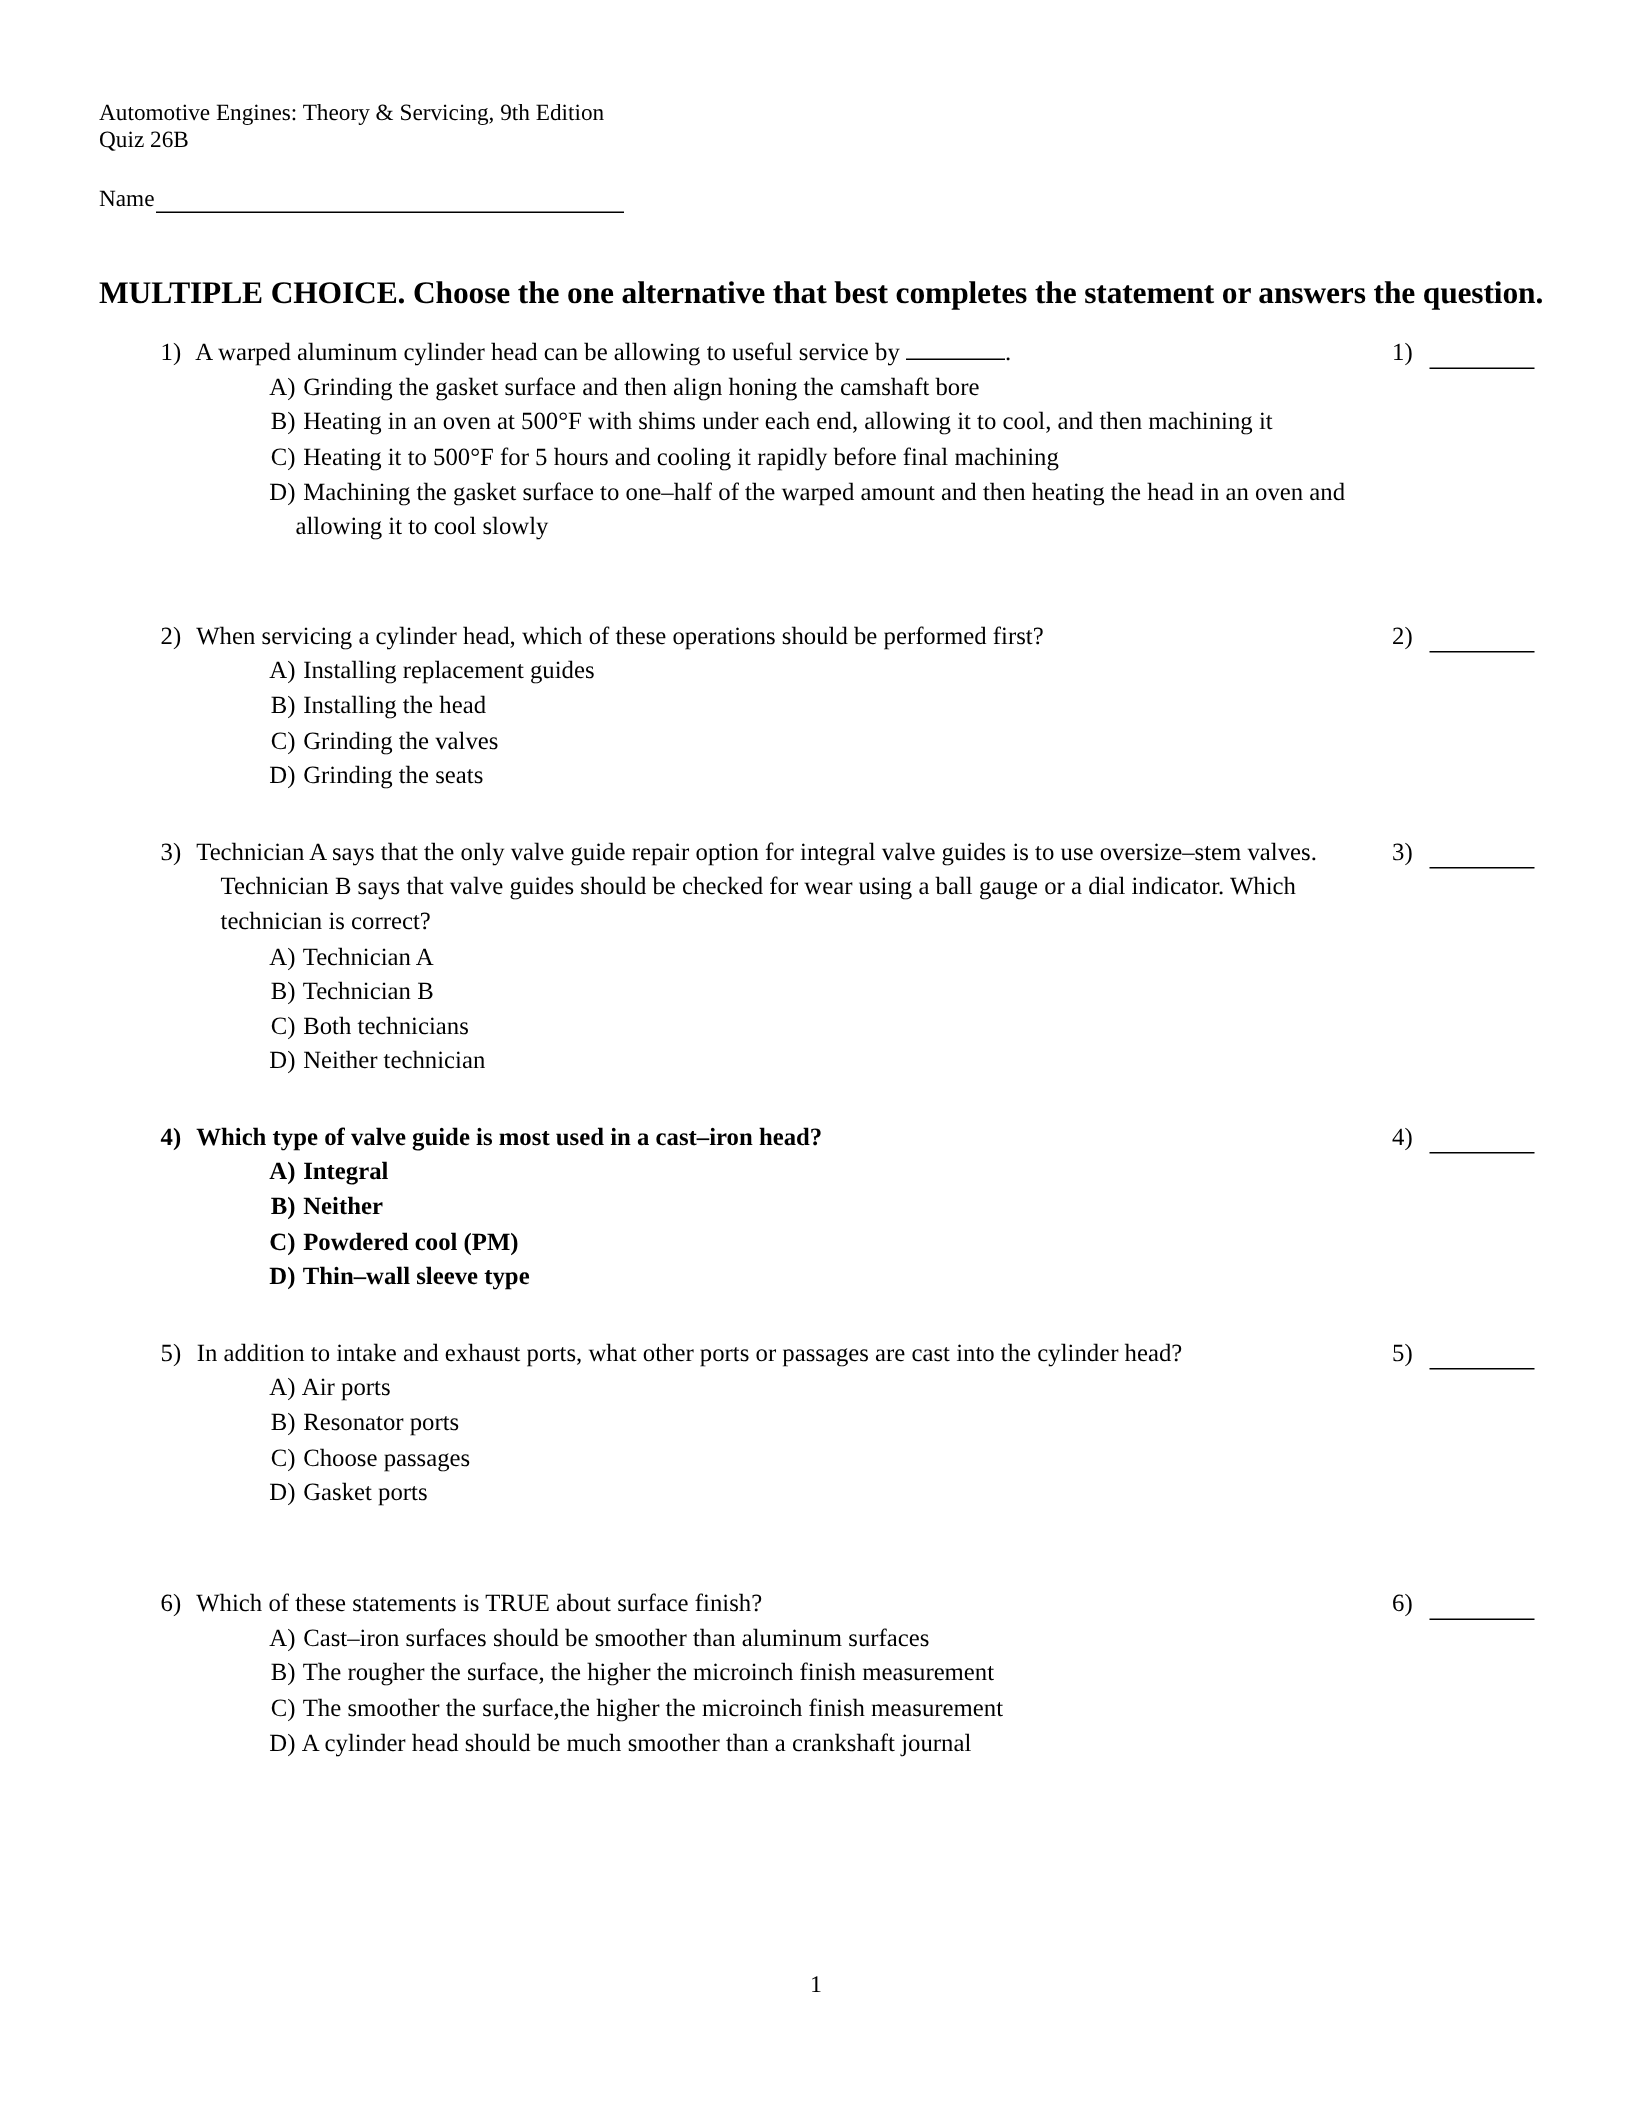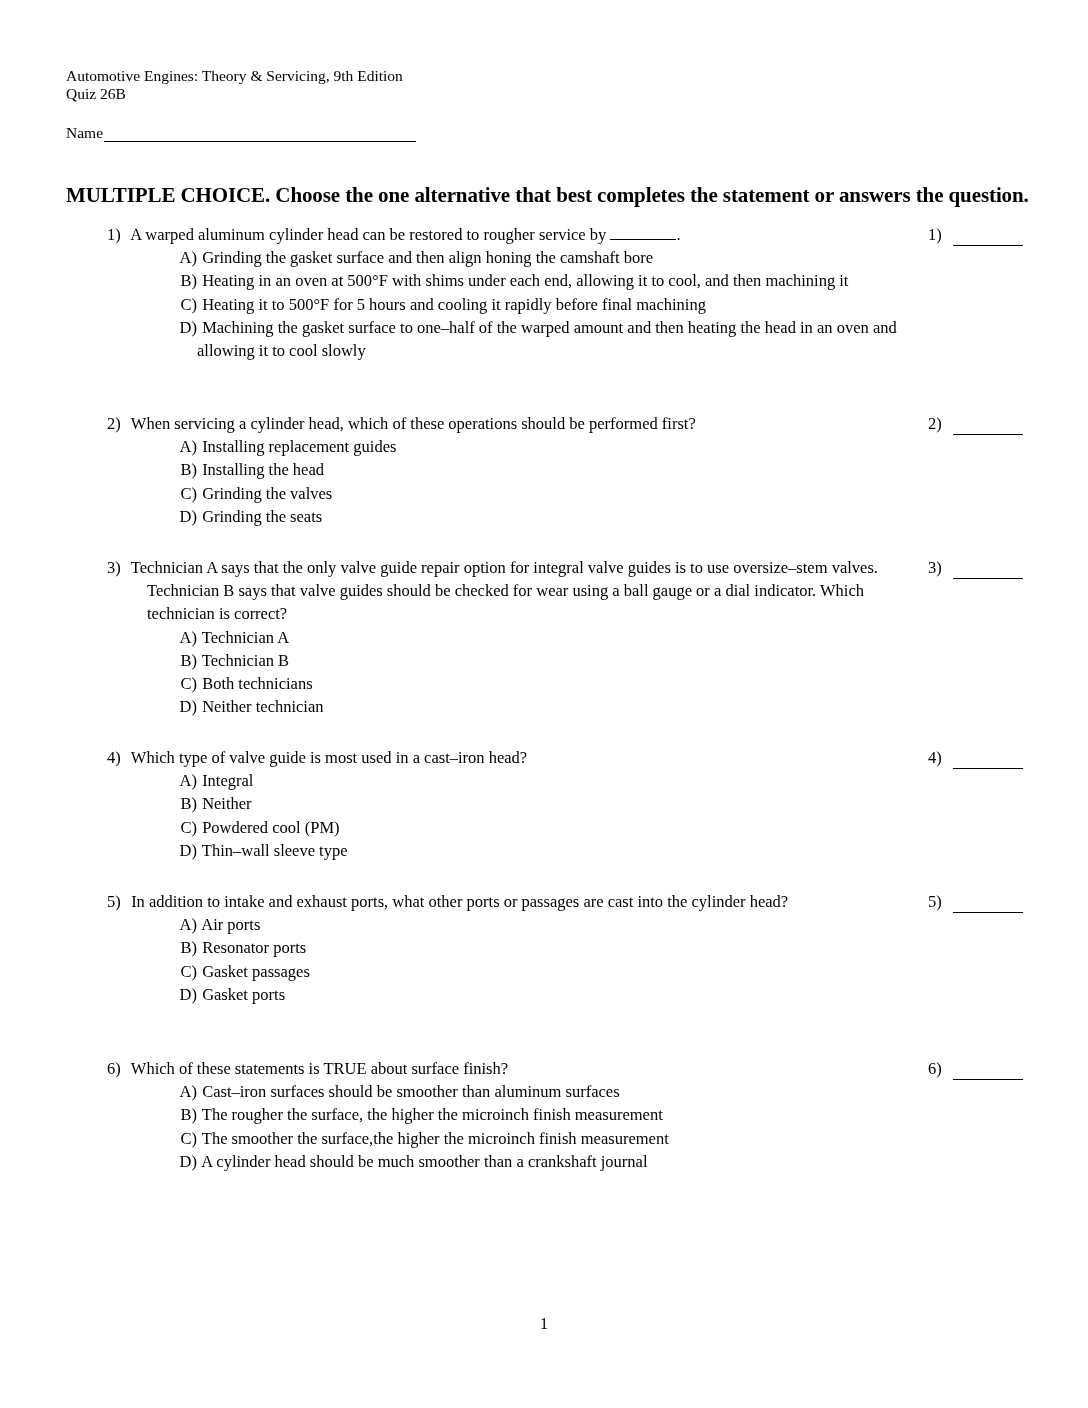--- a/index.html
+++ b/index.html
@@ -125,21 +125,21 @@
   <div class="header-line" style="top:85px;">Quiz 26B</div>
 
   <div class="name-row">
     <span>Name</span>
     <span class="name-line"></span>
   </div>
 
   <div class="instructions">MULTIPLE CHOICE.  Choose the one alternative that best completes the statement or answers the question.</div>
 
   <div class="question" style="top:223px;">
-    <div class="q-stem"><span class="q-num">1)</span> <span>A warped aluminum cylinder head can be restored to rougher service by</span> <span class="blank-inline"></span><span>.</span></div>
+    <div class="q-stem"><span class="q-num">1)</span> <span>A warped aluminum cylinder head can be allowing to useful service by</span> <span class="blank-inline"></span><span>.</span></div>
     <div class="choice"><span class="letter">A)</span> <span>Grinding the gasket surface and then align honing the camshaft bore</span></div>
     <div class="choice"><span class="letter">B)</span> <span>Heating in an oven at 500°F with shims under each end, allowing it to cool, and then machining it</span></div>
     <div class="choice"><span class="letter">C)</span> <span>Heating it to 500°F for 5 hours and cooling it rapidly before final machining</span></div>
     <div class="choice"><span class="letter">D)</span> <span>Machining the gasket surface to one–half of the warped amount and then heating the head in an oven and allowing it to cool slowly</span></div>
   </div>
   <div class="answer-slot" style="top:223px;">
     <span>1)</span>
     <span class="answer-line"></span>
   </div>
 
@@ -160,37 +160,37 @@
     <div class="choice"><span class="letter">A)</span> <span>Technician A</span></div>
     <div class="choice"><span class="letter">B)</span> <span>Technician B</span></div>
     <div class="choice"><span class="letter">C)</span> <span>Both technicians</span></div>
     <div class="choice"><span class="letter">D)</span> <span>Neither technician</span></div>
   </div>
   <div class="answer-slot" style="top:556px;">
     <span>3)</span>
     <span class="answer-line"></span>
   </div>
 
-  <div class="question" style="top:746px;">
+  <div class="question" style="top:746px;font-weight:bold;">
     <div class="q-stem"><span class="q-num">4)</span> <span>Which type of valve guide is most used in a cast–iron head?</span></div>
     <div class="choice"><span class="letter">A)</span> <span>Integral</span></div>
     <div class="choice"><span class="letter">B)</span> <span>Neither</span></div>
     <div class="choice"><span class="letter">C)</span> <span>Powdered cool (PM)</span></div>
     <div class="choice"><span class="letter">D)</span> <span>Thin–wall sleeve type</span></div>
   </div>
   <div class="answer-slot" style="top:746px;">
     <span>4)</span>
     <span class="answer-line"></span>
   </div>
 
   <div class="question" style="top:890px;">
     <div class="q-stem"><span class="q-num">5)</span> <span>In addition to intake and exhaust ports, what other ports or passages are cast into the cylinder head?</span></div>
     <div class="choice"><span class="letter">A)</span> <span>Air ports</span></div>
     <div class="choice"><span class="letter">B)</span> <span>Resonator ports</span></div>
-    <div class="choice"><span class="letter">C)</span> <span>Gasket passages</span></div>
+    <div class="choice"><span class="letter">C)</span> <span>Choose passages</span></div>
     <div class="choice"><span class="letter">D)</span> <span>Gasket ports</span></div>
   </div>
   <div class="answer-slot" style="top:890px;">
     <span>5)</span>
     <span class="answer-line"></span>
   </div>
 
   <div class="question" style="top:1057px;">
     <div class="q-stem"><span class="q-num">6)</span> <span>Which of these statements is TRUE about surface finish?</span></div>
     <div class="choice"><span class="letter">A)</span> <span>Cast–iron surfaces should be smoother than aluminum surfaces</span></div>

